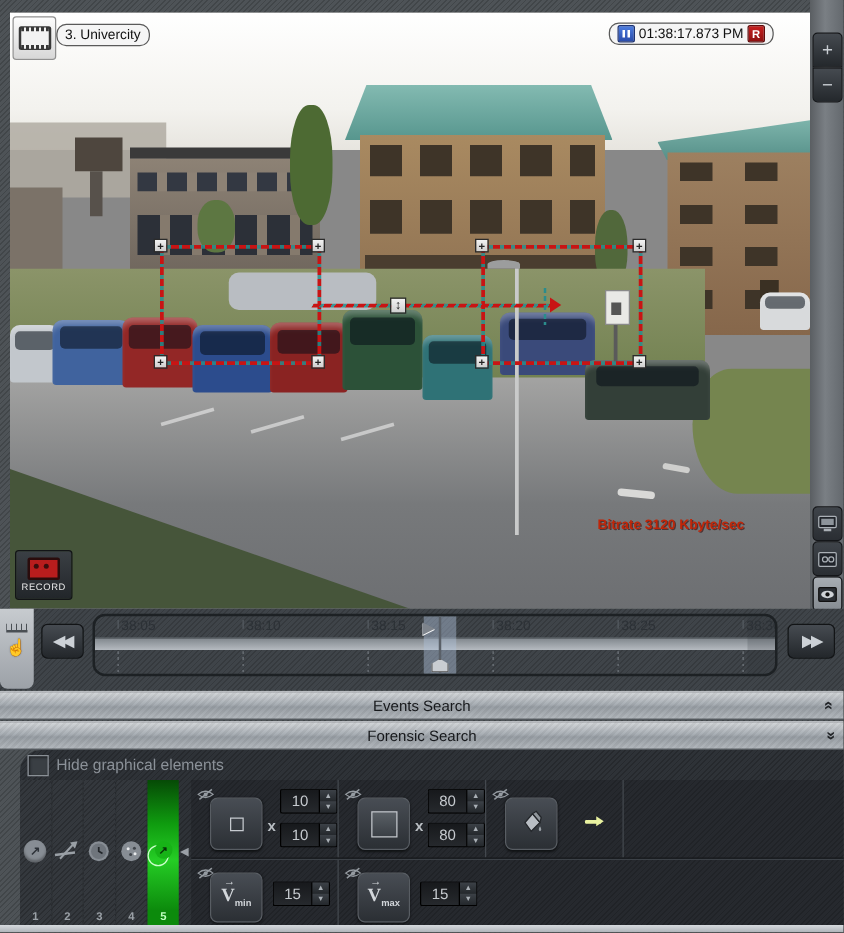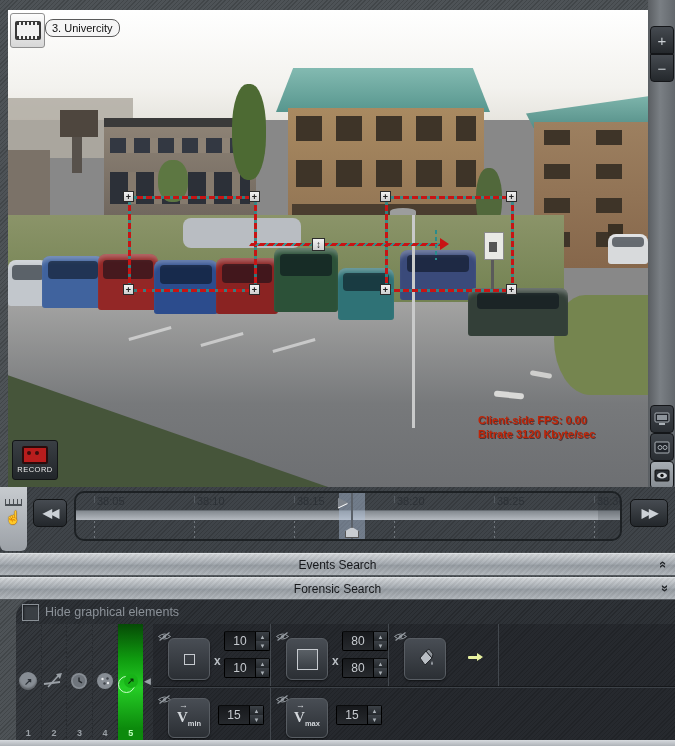--- a/index.html
+++ b/index.html
@@ -227,22 +227,29 @@
           <span>↕</span>
         </div>
     </div>
 
     <div class="cam-btn">
         <span class="film"></span>
       </div>
     <div class="pill" style="left:37px;top:9px;">
       <span>3. Univercity</span>
     </div>
+    <div class="pill" style="left:479px;top:8px;">
+      <span class="badge badge-pause">
+          <i></i>
+          <i></i>
+        </span>
+      <span>01:38:17.873 PM</span>
+      <i class="badge badge-rec">R</i>
+    </div>
     <div class="fps">
-      <div>Client-side FPS: 0.00</div>
       <div>Bitrate 3120 Kbyte/sec</div>
     </div>
     <div class="record-btn">
       <span class="rfilm"></span>
       <span>RECORD</span>
     </div>
   </div>
 
   <div class="rail">
     <div class="rail-btn" style="top:26px;border-radius:4px 4px 0 0;">

